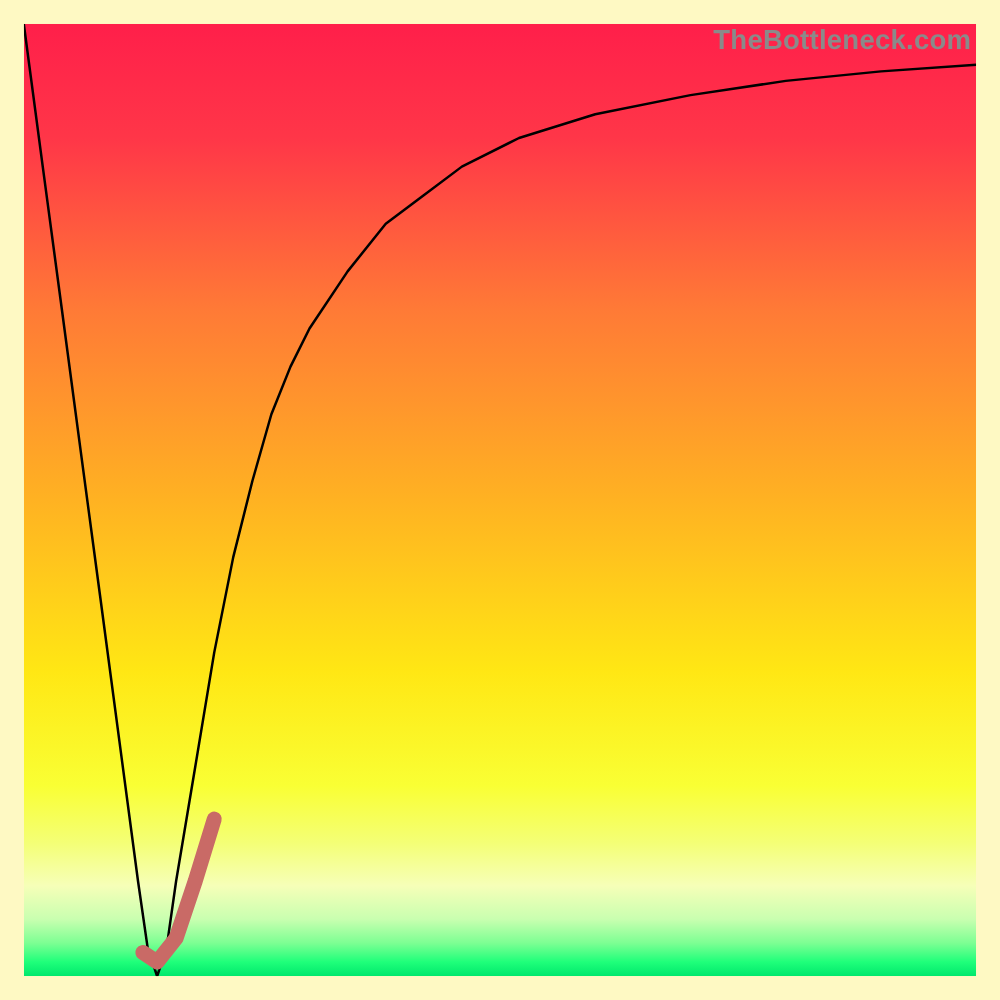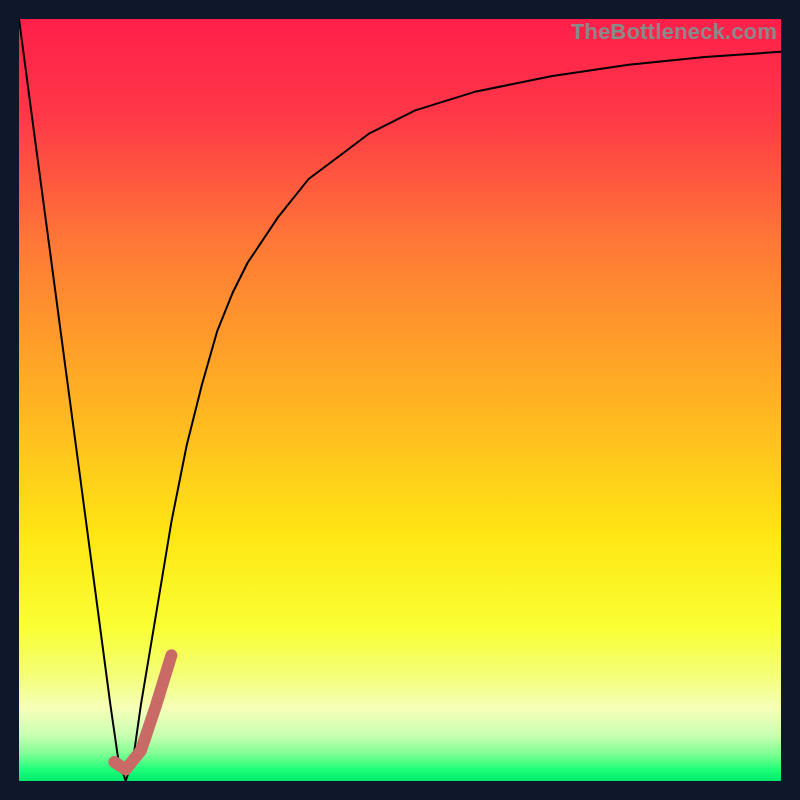--- a/index.html
+++ b/index.html
@@ -9,21 +9,21 @@
     height: 800px;
     background: #000;
     overflow: hidden;
   }
   .frame {
     position: absolute;
     left: 0;
     top: 0;
     width: 800px;
     height: 800px;
-    background: #0f172a;
+    background: #fef9c3;
   }
   .plot-area {
     position: absolute;
     left: 19px;
     top: 19px;
     width: 762px;
     height: 762px;
     overflow: hidden;
   }
   .gradient {

